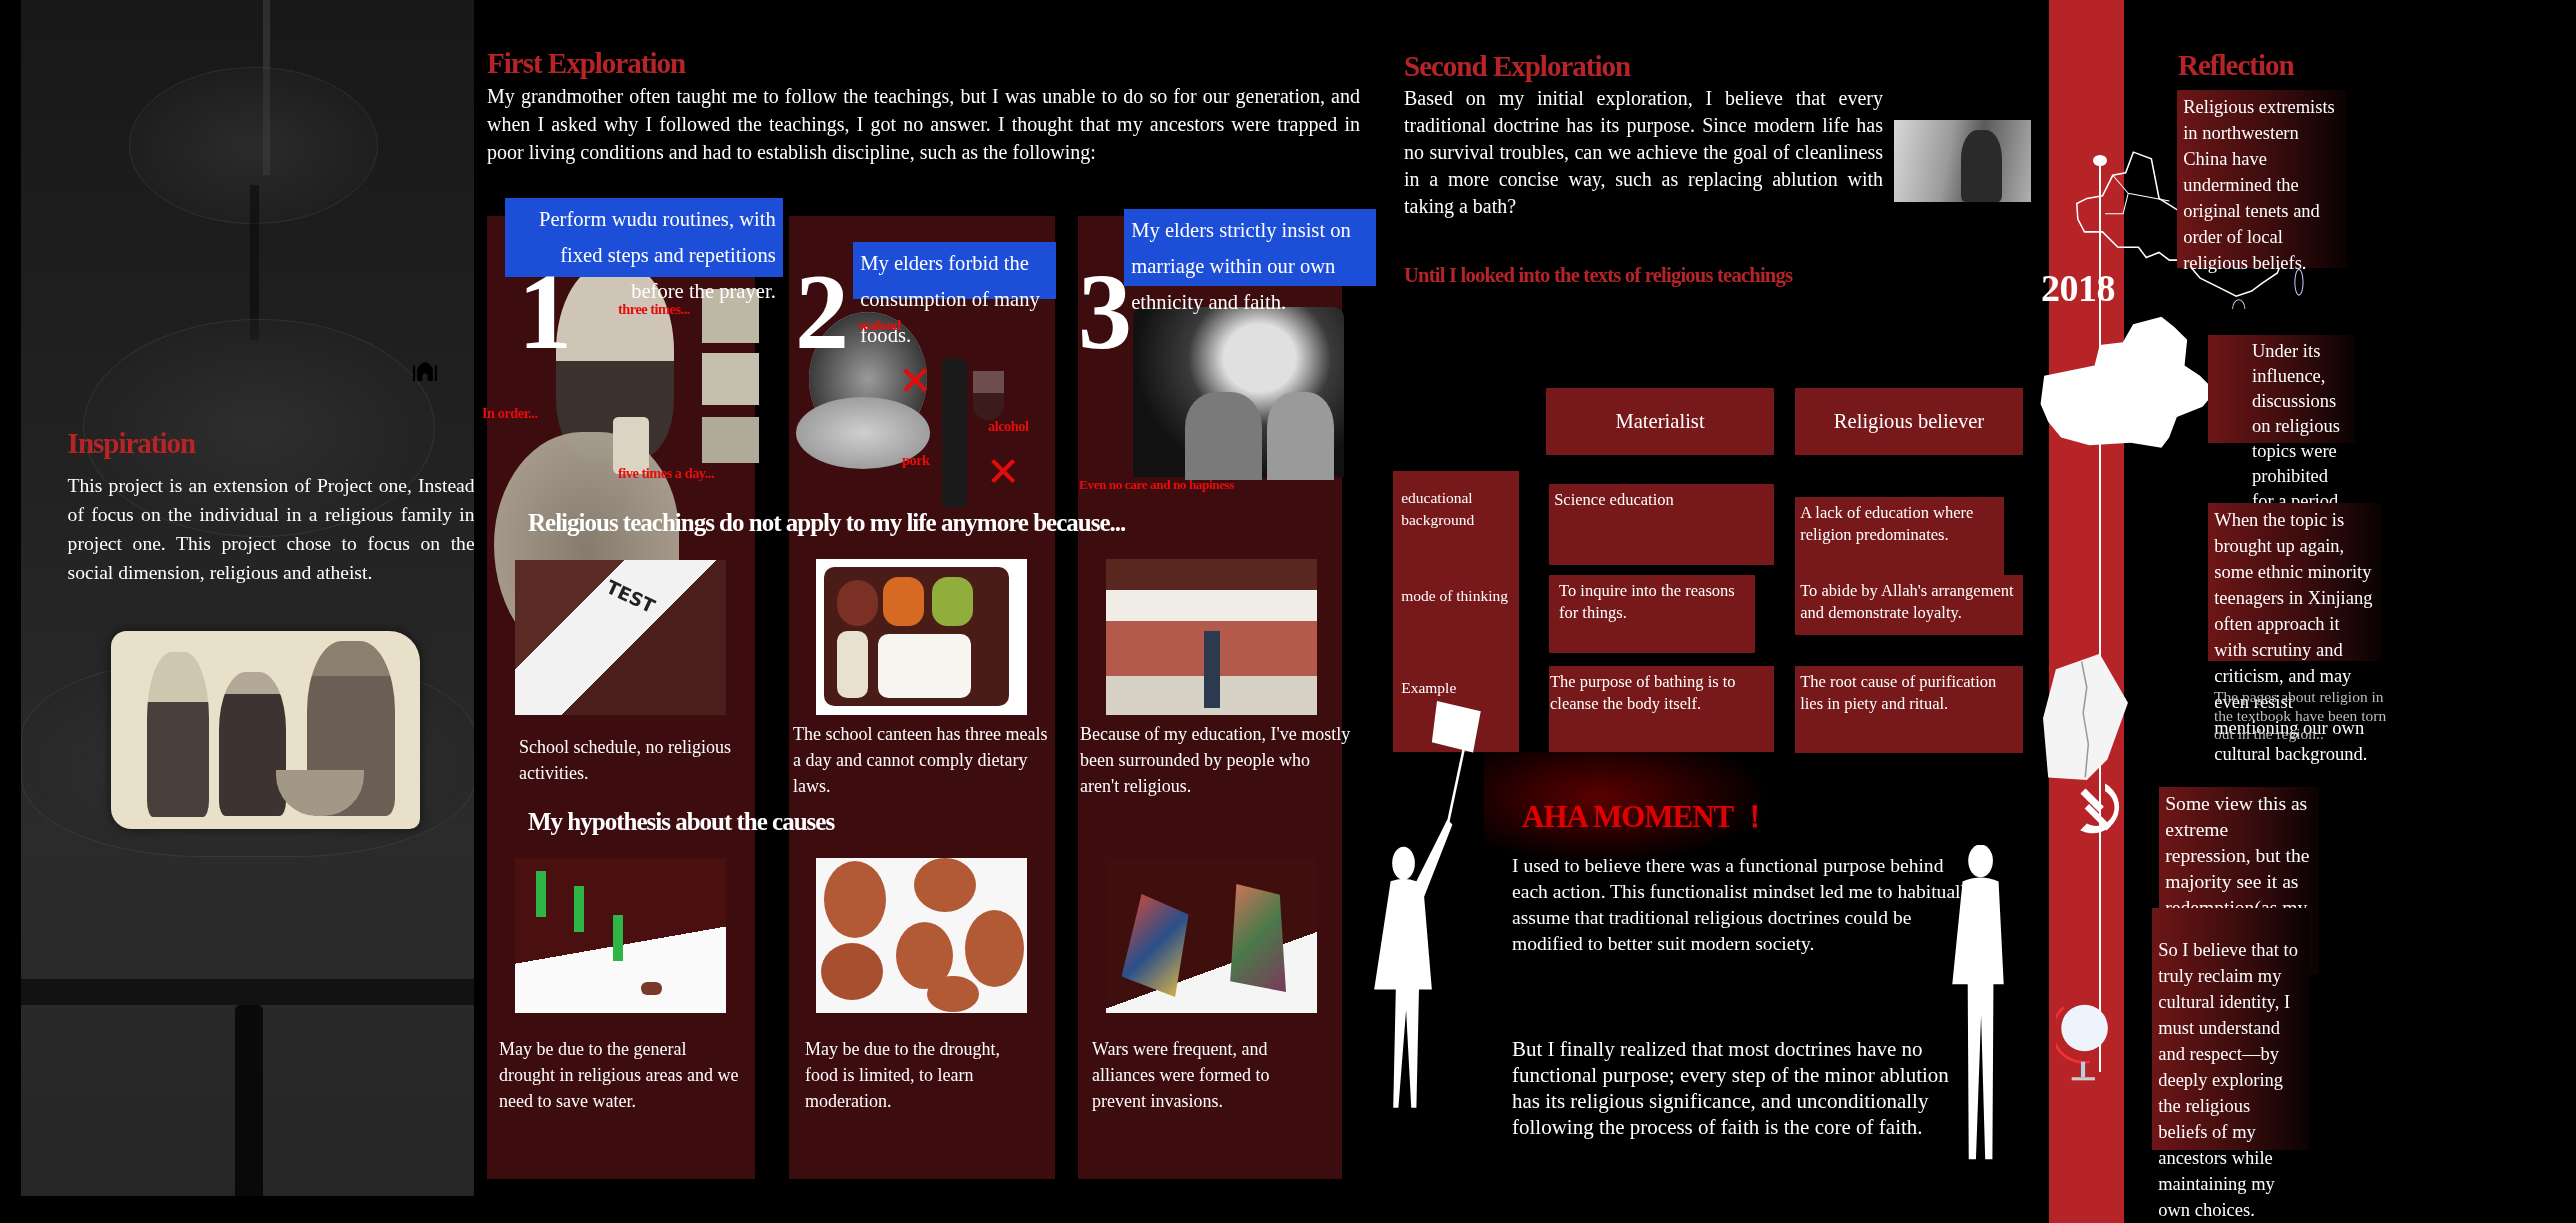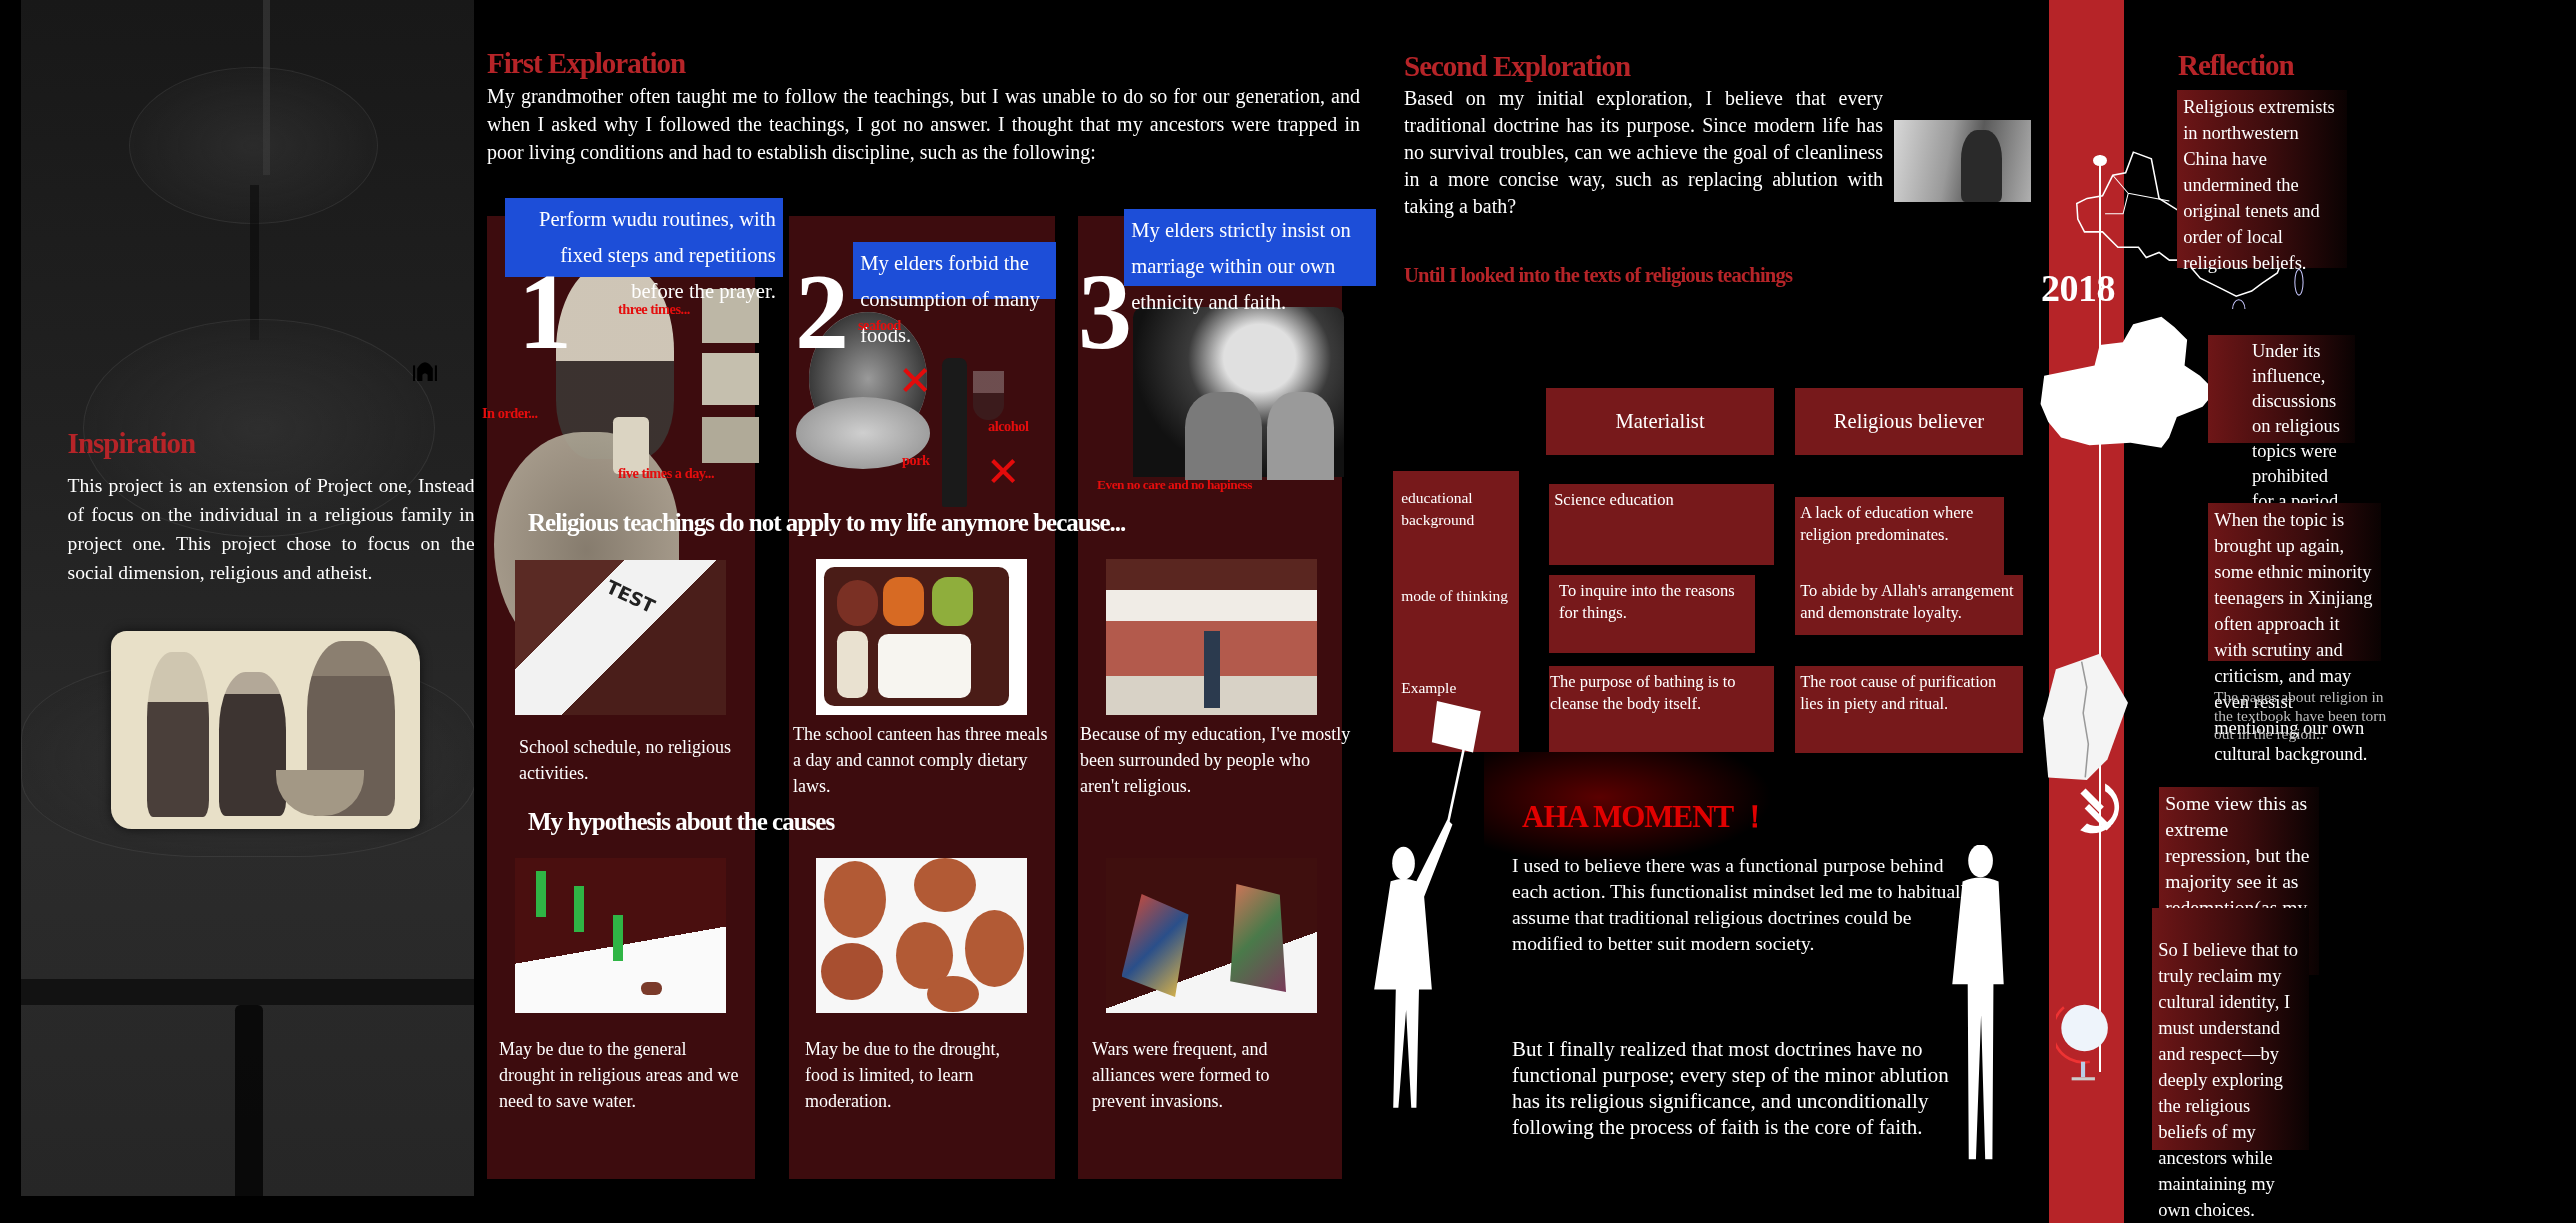--- a/index.html
+++ b/index.html
@@ -90,21 +90,21 @@
 <div class="big-num" style="left:795px;top:258px;">2</div>
 <div class="red-note" style="left:858px;top:317px;">seafood</div>
 <div class="red-note" style="left:988px;top:418px;">alcohol</div>
 <div class="red-note" style="left:902px;top:452px;">pork</div>
 
 <div class="abs" style="left:1133px;top:307px;width:211px;height:170px;background:radial-gradient(ellipse at 60% 30%,#e0e0e0 0 20%,#3a3a3a 40%,#111 70%);border-radius:10.3px 10.3px 0 0;"></div>
 <div class="abs" style="left:1185px;top:392px;width:77px;height:88px;background:#7a7a7a;border-radius:40% 40% 0 0;"></div>
 <div class="abs" style="left:1267px;top:392px;width:67px;height:88px;background:#9a9a9a;border-radius:40% 40% 0 0;"></div>
 <div class="caption-box" style="left:1124px;top:209px;width:252px;height:77px;">My elders strictly insist on marriage within our own ethnicity and faith.</div>
 <div class="big-num" style="left:1078px;top:258px;">3</div>
-<div class="red-note" style="left:1079px;top:477px;font-size:13.4px;margin-left:18px;">Even no care and no hapiness</div>
+<div class="red-note" style="left:1079px;top:477px;font-size:13.4px;">Even no care and no hapiness</div>
 
 <div class="section-head" style="left:528px;top:509px;">Religious teachings do not apply to my life anymore because...</div>
 
 <div class="illus" style="left:515px;top:560px;width:211px;height:155px;background:linear-gradient(135deg,#5a2a24 0 30%,#f2f2f2 30% 55%,#4a1e1a 55%);">
   <div class="abs" style="left:90px;top:26px;font-family:'DejaVu Sans',sans-serif;font-weight:bold;font-size:18.5px;color:#222;transform:rotate(25deg);">TEST</div>
 </div>
 <div class="illus" style="left:816px;top:559px;width:211px;height:156px;">
   <div class="abs" style="left:7.7px;top:7.7px;width:185px;height:139px;background:#4a1c17;border-radius:10.3px;"></div>
   <div class="abs" style="left:20.6px;top:20.6px;width:41px;height:46px;background:#7a3024;border-radius:20.6px;"></div>
   <div class="abs" style="left:67px;top:18px;width:41px;height:49px;background:#d76a23;border-radius:15.5px;"></div>

